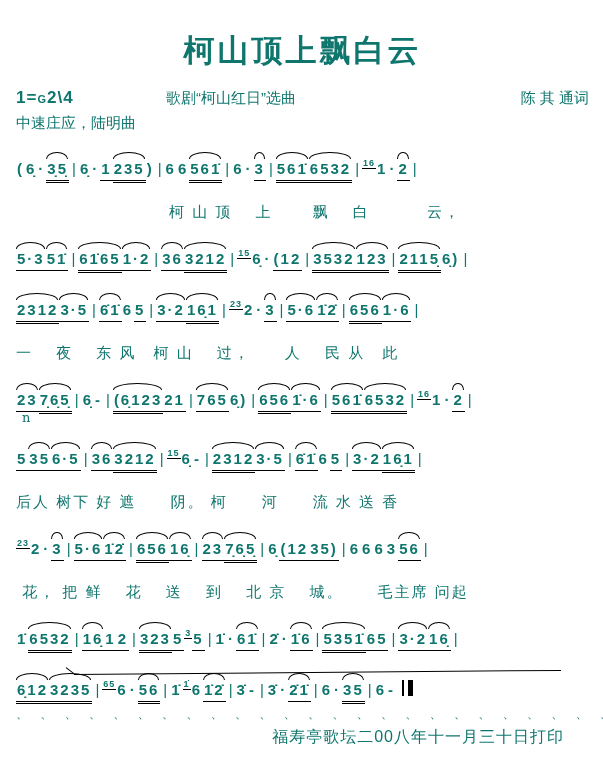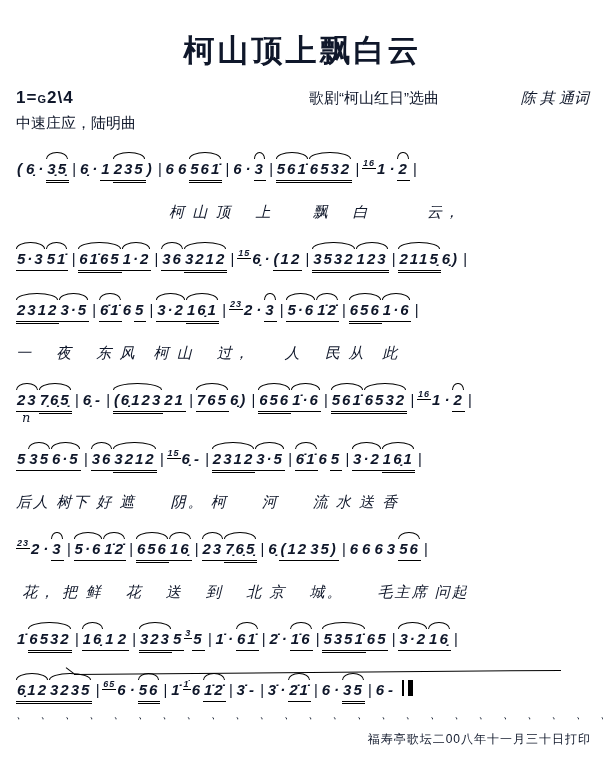--- a/index.html
+++ b/index.html
@@ -1,51 +1,51 @@
 <!DOCTYPE html>
 <html><head>
 <meta charset="utf-8">
 <style>
   html,body{margin:0;padding:0;background:#fff;}
   .page{
     width:603px;height:758px;box-sizing:border-box;position:relative;
-    background:#fff;color:#0f172a;overflow:hidden;
+    background:#fff;color:#0f766e;overflow:hidden;
     font-family:"Liberation Sans","DejaVu Sans",sans-serif;
     padding:30px 14px 0 16px;
   }
   .title{text-align:center;font-size:31px;font-weight:bold;letter-spacing:3px;margin:0 0 16px 0;}
   .hdr{display:flex;justify-content:space-between;align-items:baseline;font-size:15px;}
   .keysig{width:150px;font-size:17px;font-weight:bold;letter-spacing:1px;}
   .keyletter{font-size:11px;font-weight:bold;}
-  .subtitle{flex:1;text-align:right;font-size:15px;}
-  .credit{width:150px;text-align:right;font-size:15px;font-style:italic;}
+  .subtitle{flex:1;text-align:left;font-size:15px;}
+  .credit{width:150px;text-align:right;font-size:15px;}
   .hdr2{display:flex;justify-content:flex-start;font-size:15px;margin-top:6px;}
   #systems{margin-top:14px;}
-  .system{margin-bottom:15px;font-style:italic;}
+  .system{margin-bottom:15px;}
   .music{white-space:nowrap;padding-top:12px;position:relative;line-height:20px;}
   .tok{
     position:relative;display:inline-block;font-weight:bold;font-size:15px;
     letter-spacing:2px;padding:0 1px 2px 1px;margin:0;line-height:18px;
   }
   .bar{letter-spacing:0;padding:0 3px 2px 3px;font-weight:normal;}
   .u1{border-bottom:1px solid #000;}
   .u2{border-bottom:3px double #000;}
   .arc::before{
     content:"";position:absolute;left:0;right:1px;top:-8px;height:6px;
     border:1px solid #000;border-bottom:none;
     border-radius:50% 50% 0 0 / 100% 100% 0 0;
   }
   .grace{font-size:9px;top:-8px;letter-spacing:1px;padding:0 1px 0 1px;border-bottom:1px solid #000;line-height:10px;}
   .finalbar{width:4px;height:16px;border-left:2px solid #000;border-right:5px solid #000;margin-left:6px;vertical-align:-1px;padding:0;}
   .lyrics{font-size:15px;margin-top:20px;white-space:pre;letter-spacing:2px;}
   .commas{font-size:12px;letter-spacing:4.5px;margin-top:2px;white-space:nowrap;}
   .stray{font-size:13px;line-height:8px;margin-left:6px;font-family:"DejaVu Serif",serif;}
   .phrase{position:absolute;left:58px;right:28px;top:4px;border-top:1.5px solid #000;transform:rotate(-0.5deg);}
   .phrase::before{content:"";position:absolute;left:-9px;top:-5px;width:10px;border-top:1.5px solid #000;transform:rotate(38deg);}
-  .footer{position:absolute;right:12px;bottom:10px;font-size:12px;letter-spacing:1px;}
+  .footer{position:absolute;right:39px;bottom:10px;font-size:16px;letter-spacing:1px;}
 </style>
 </head>
 <body>
 
 <div class="page">
   <h1 class="title">柯山顶上飘白云</h1>
 
   <div class="hdr">
     <div class="keysig"><span>1</span><span>=</span><span class="keyletter">G</span><span>2\4</span></div>
     <div class="subtitle">歌剧“柯山红日”选曲</div>

